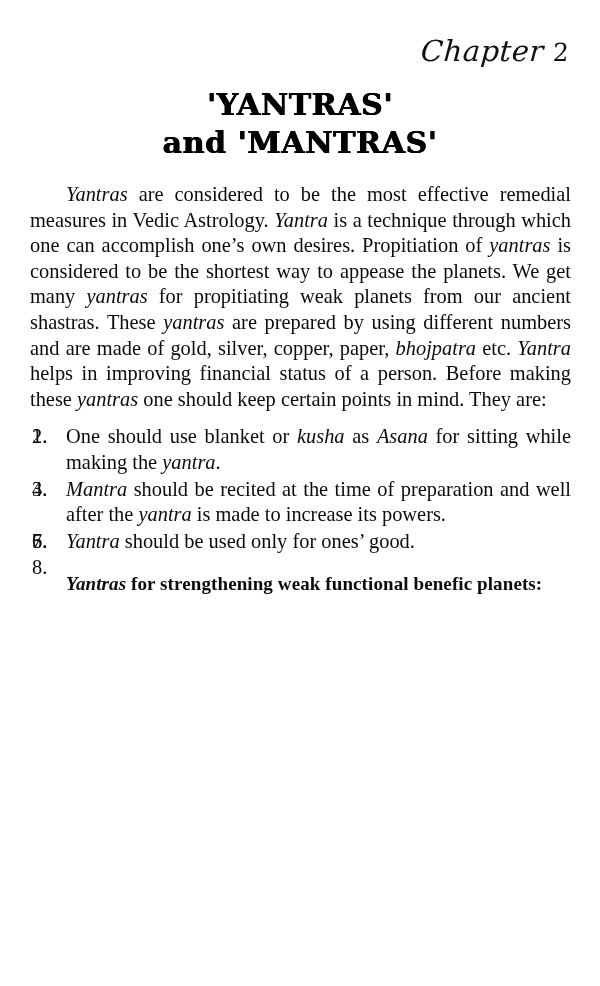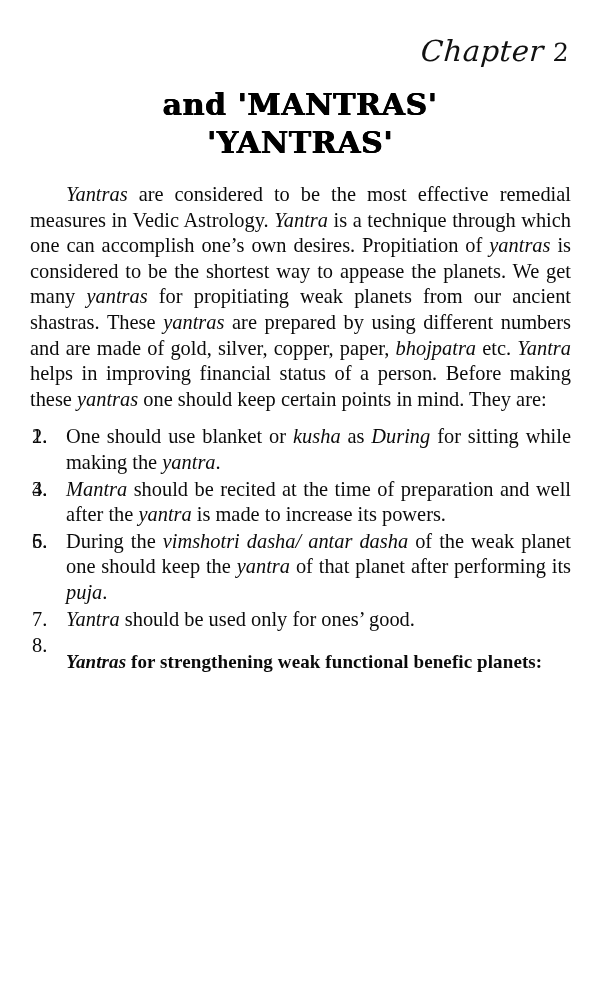--- a/index.html
+++ b/index.html
@@ -120,35 +120,35 @@
 </head>
 <body>
 
 <div class="page">
 
   <div class="chapter-line">
     <span>Chapter</span><span class="num">2</span>
   </div>
 
   <div class="title-block">
+    <div class="title-line">'YANTRAS'</div>
     <div class="title-line">and 'MANTRAS'</div>
-    <div class="title-line">'YANTRAS'</div>
   </div>
 
   <div class="content">
 
     <p class="intro"><i>Yantras</i><span> are considered to be the most effective remedial measures in Vedic Astrology. </span><i>Yantra</i><span> is a technique through which one can accomplish one’s own desires. Propitiation of </span><i>yantras</i><span> is considered to be the shortest way to appease the planets. We get many </span><i>yantras</i><span> for propitiating weak planets from our ancient shastras. These </span><i>yantras</i><span> are prepared by using different numbers and are made of gold, silver, copper, paper, </span><i>bhojpatra</i><span> etc. </span><i>Yantra</i><span> helps in improving financial status of a person. Before making these </span><i>yantras</i><span> one should keep certain points in mind. They are:</span></p>
 
     <ol class="points">
         <li><span class="marker">1.</span></li>
-        <li><span class="marker">2.</span><span><span>One should use blanket or </span><i>kusha</i><span> as </span><i>During</i><span> for sitting while making the </span><i>yantra</i><span>.</span></span></li>
+        <li><span class="marker">2.</span><span><span>One should use blanket or </span><i>kusha</i><span> as </span><i>Asana</i><span> for sitting while making the </span><i>yantra</i><span>.</span></span></li>
         <li><span class="marker">3.</span></li>
         <li><span class="marker">4.</span><span><i>Mantra</i><span> should be recited at the time of preparation and well after the </span><i>yantra</i><span> is made to increase its powers.</span></span></li>
         <li><span class="marker">5.</span></li>
-        <li><span class="marker">6.</span><span><span>During the </span><i>vimshotri dasha/ antar dasha</i><span> of the weak planet one should keep the </span><i>yantra</i><span> of that planet after performing its </span><i>puja</i><span>.</span></span></li>
+        <li><span class="marker">6.</span></li>
         <li class="short"><span class="marker">7.</span><span><i>Yantra</i><span> should be used only for ones’ good.</span></span></li>
         <li><span class="marker">8.</span></li>
       </ol>
 
     <p class="closing"><i>Yantras</i><span> for strengthening weak functional benefic planets:</span></p>
 
   </div>
 
 </div>
 

